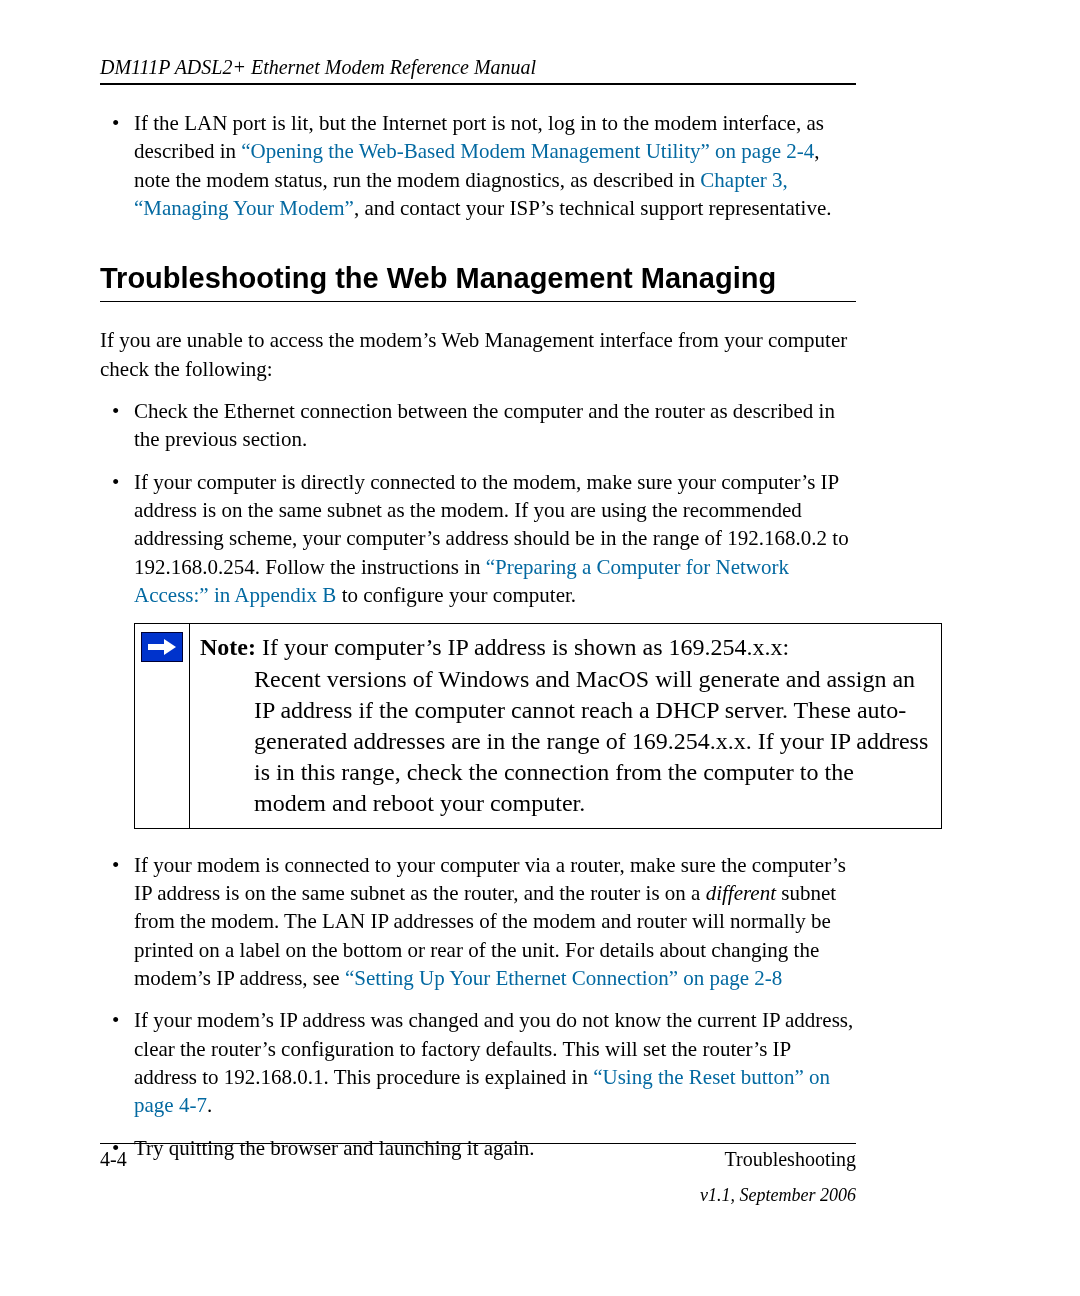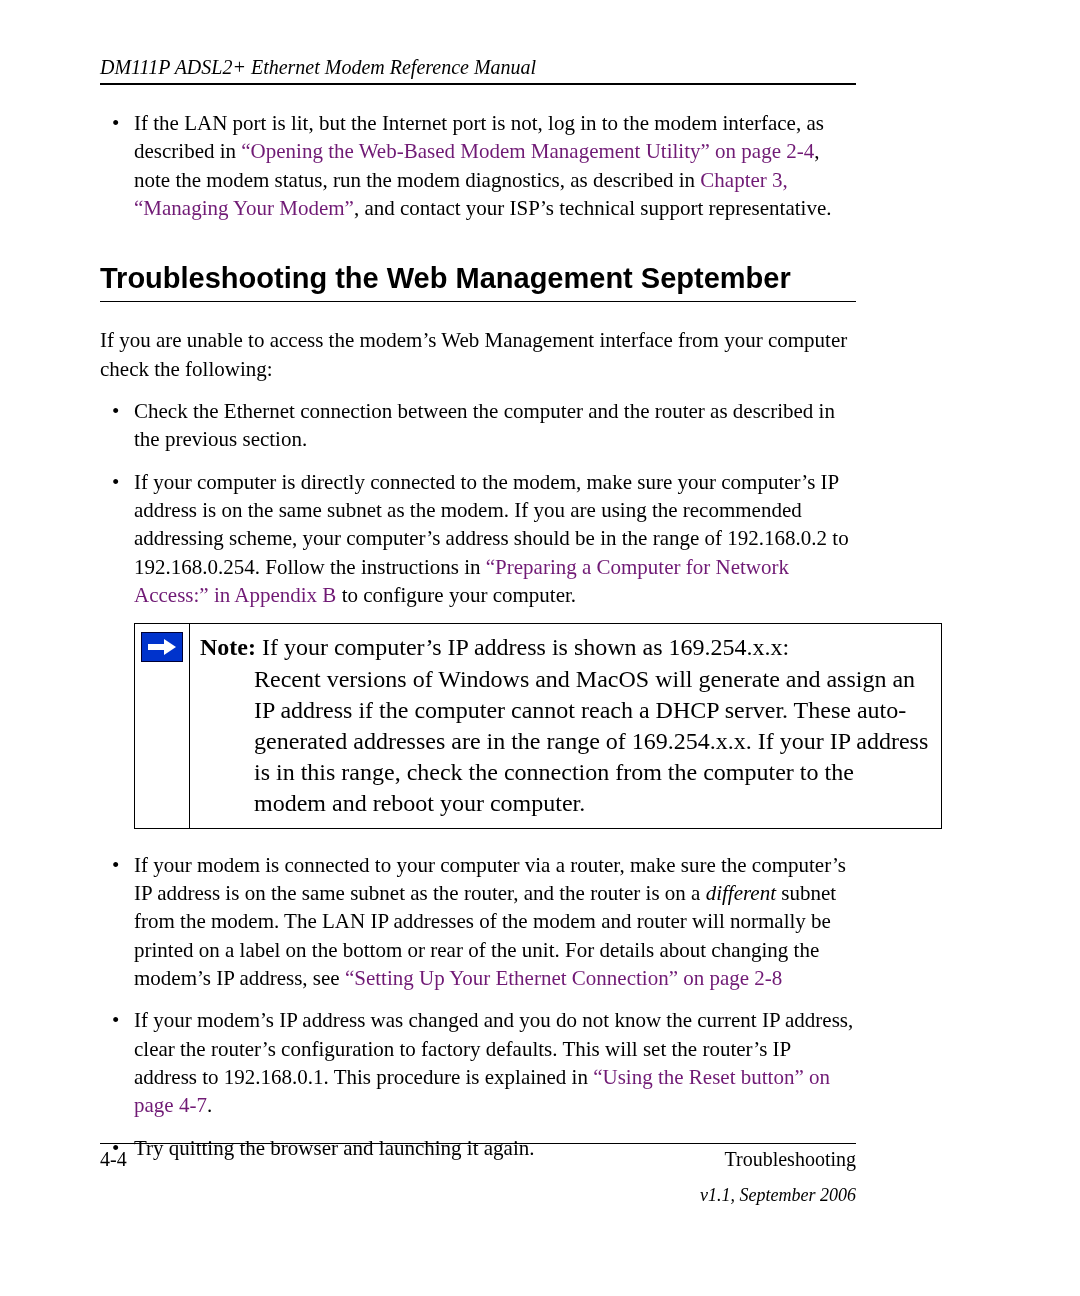--- a/index.html
+++ b/index.html
@@ -44,21 +44,21 @@
     margin-bottom: 14px;
   }
   ul.body-list > li::before {
     content: "•";
     position: absolute;
     left: 12px;
     top: 0;
     font-size: 21px;
   }
   .link {
-    color: #701a75;
+    color: #0369a1;
   }
   .h2 {
     font-family: Arial, Helvetica, sans-serif;
     font-weight: bold;
     font-size: 29px;
     margin: 40px 0 6px 0;
   }
   .para {
     font-size: 21px;
     line-height: 1.35;
@@ -145,21 +145,21 @@
 
   <div class="running-head">DM111P ADSL2+ Ethernet Modem Reference Manual</div>
   <hr class="hr">
 
   <ul class="body-list">
     <li>
       <span>If the LAN port is lit, but the Internet port is not, log in to the modem interface, as described in </span><span class="link">“Opening the Web-Based Modem Management Utility” on page 2-4</span><span>, note the modem status, run the modem diagnostics, as described in </span><span class="link">Chapter 3, “Managing Your Modem”</span><span>, and contact your ISP’s technical support representative.</span>
     </li>
   </ul>
 
-  <div class="h2">Troubleshooting the Web Management September</div>
+  <div class="h2">Troubleshooting the Web Management Managing</div>
   <hr class="hr-thin">
 
   <div class="para">If you are unable to access the modem’s Web Management interface from your computer check the following:</div>
 
   <ul class="body-list">
     <li>
       <span>Check the Ethernet connection between the computer and the router as described in the previous section.</span>
     </li>
     <li>
       <span>If your computer is directly connected to the modem, make sure your computer’s IP address is on the same subnet as the modem. If you are using the recommended addressing scheme, your computer’s address should be in the range of 192.168.0.2 to 192.168.0.254. Follow the instructions in </span><span class="link">“Preparing a Computer for Network Access:” in Appendix B</span><span> to configure your computer.</span>

